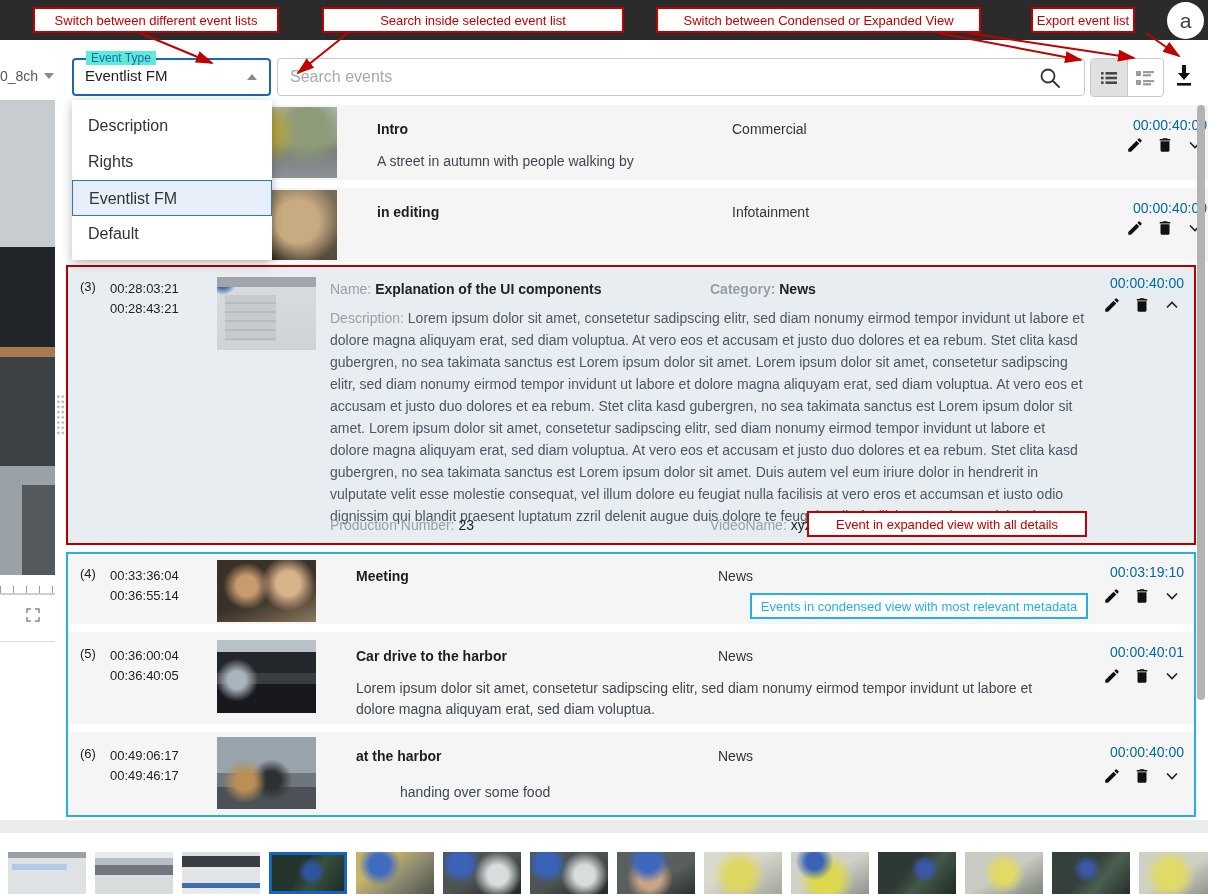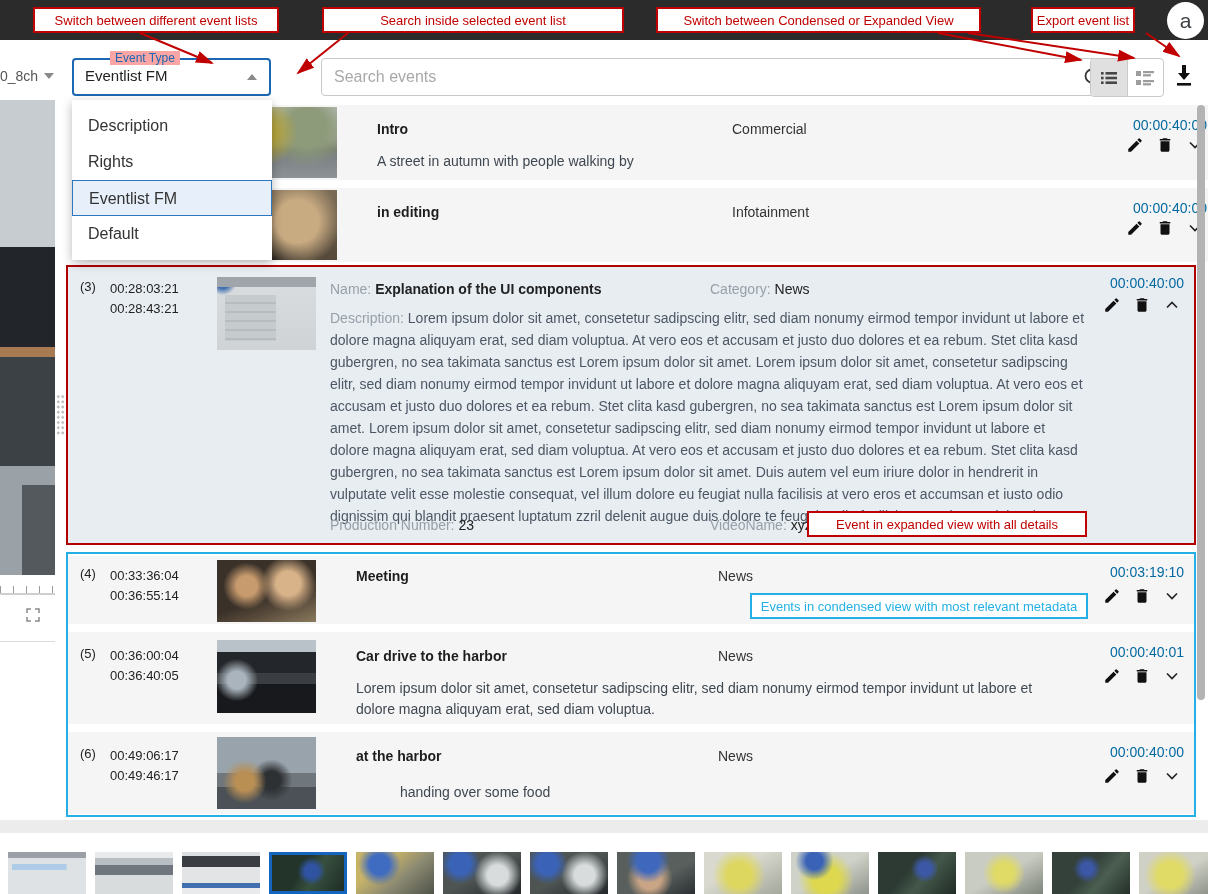--- a/index.html
+++ b/index.html
@@ -27,31 +27,31 @@
     background:repeating-linear-gradient(90deg,#9b9b9b 0 1px,transparent 1px 13px);
     border-bottom:2px solid #cfcfcf; }
   .fs-icon { position:absolute; left:26px; top:608px; }
   .left-line { position:absolute; left:0; top:641px; width:55px; height:1px; background:#dcdcdc; }
   .divider-handle { position:absolute; left:56px; top:394px; width:10px; height:42px;
     background-image:radial-gradient(#bdbdbd 1.1px, transparent 1.3px); background-size:4.5px 5.2px; }
 
   
   .evt-select { position:absolute; left:72px; top:58px; width:199px; height:38px; background:#fff;
     border:2px solid #1b67b2; border-radius:4px; z-index:35; }
-  .evt-select .lbl { position:absolute; left:12px; top:-9px; background:#fca5a5; padding:0 5px;
-    font-size:12px; color:#1b67b2;margin-left:24px; }
+  .evt-select .lbl { position:absolute; left:12px; top:-9px; background:#5eead4; padding:0 5px;
+    font-size:12px; color:#1b67b2; }
   .evt-select .val { position:absolute; left:11px; top:7px; font-size:15px; color:#222; }
   .evt-select .caret-up { position:absolute; right:12px; top:14px; }
   .menu { position:absolute; left:72px; top:100px; width:200px; background:#fff; z-index:40;
     box-shadow:0 3px 10px rgba(0,0,0,.28); padding:8px 0; }
   .menu-item { height:36px; line-height:36px; padding-left:16px; font-size:16px; color:#333; }
   .menu-item.sel { background:#e7f0fa; border:1px solid #2f77c0; }
 
   .search-box { position:absolute; left:277px; top:58px; width:808px; height:38px;
-    border:1px solid #c8c8c8; border-radius:4px; background:#fff;margin-left:44px; }
+    border:1px solid #c8c8c8; border-radius:4px; background:#fff; }
   .search-box input { position:absolute; left:0; top:0; width:100%; height:100%; border:0; outline:0;
     padding:0 44px 0 12px; font-size:16px; color:#333; background:transparent;
     font-family:"Liberation Sans", sans-serif; }
   .search-box input::placeholder { color:#a9a9a9; }
   .search-glass { position:absolute; right:22px; top:7px; }
 
   .view-toggle { position:absolute; left:1090px; top:58px; width:74px; height:39px;
     border:1px solid #c9c9c9; border-radius:4px; display:flex; overflow:hidden; background:#fff; }
   .view-toggle .tbtn { flex:1; display:flex; align-items:center; justify-content:center; }
   .view-toggle .tbtn.active { background:#e0e0e0; }
@@ -292,21 +292,21 @@
     <div class="ev-num" style="left:12px; top:12px;">(3)</div>
     <div class="ev-tc" style="left:42px; top:12px;">
       <div>00:28:03:21</div>
       <div>00:28:43:21</div>
     </div>
     <div class="ev-thumb ev3" style="left:149px; top:10px; height:73px;"></div>
     <div class="exp-field" style="left:262px; top:14px;">
       <span class="flabel">Name:</span>
       <span class="fval" style="font-weight:bold;">Explanation of the UI components</span>
     </div>
-    <div class="exp-field" style="left:642px; top:14px;">
+    <div class="exp-field" style="left:642px; top:14px;font-weight:bold;">
       <span class="flabel">Category:</span>
       <span class="fval">News</span>
     </div>
     <div class="ev-dur" style="top:8px;">00:00:40:00</div>
     <div class="row-actions" style="top:28px;">
       <span class="icon-btn">
           <svg width="18" height="18" viewBox="0 0 24 24">
             <path d="M3 17.25V21h3.75L17.81 9.94l-3.75-3.75L3 17.25zM20.71 7.04c.39-.39.39-1.02 0-1.41l-2.34-2.34a1 1 0 0 0-1.41 0l-1.83 1.83 3.75 3.75 1.83-1.83z" fill="#111"></path>
           </svg>
         </span>

